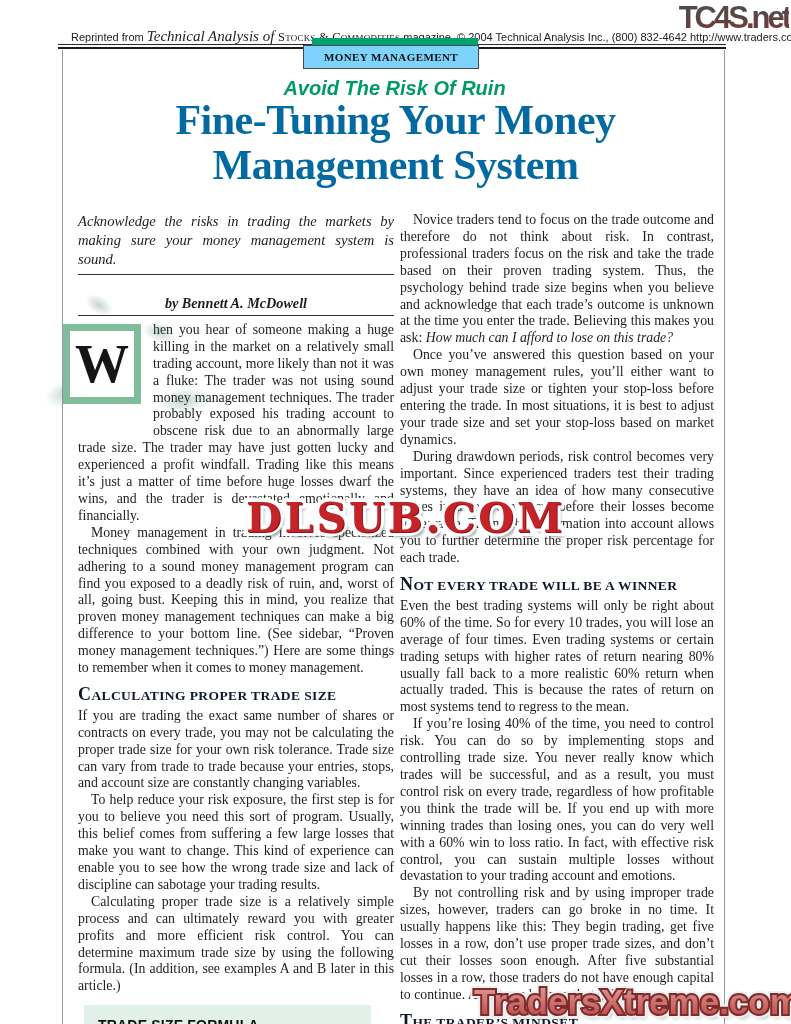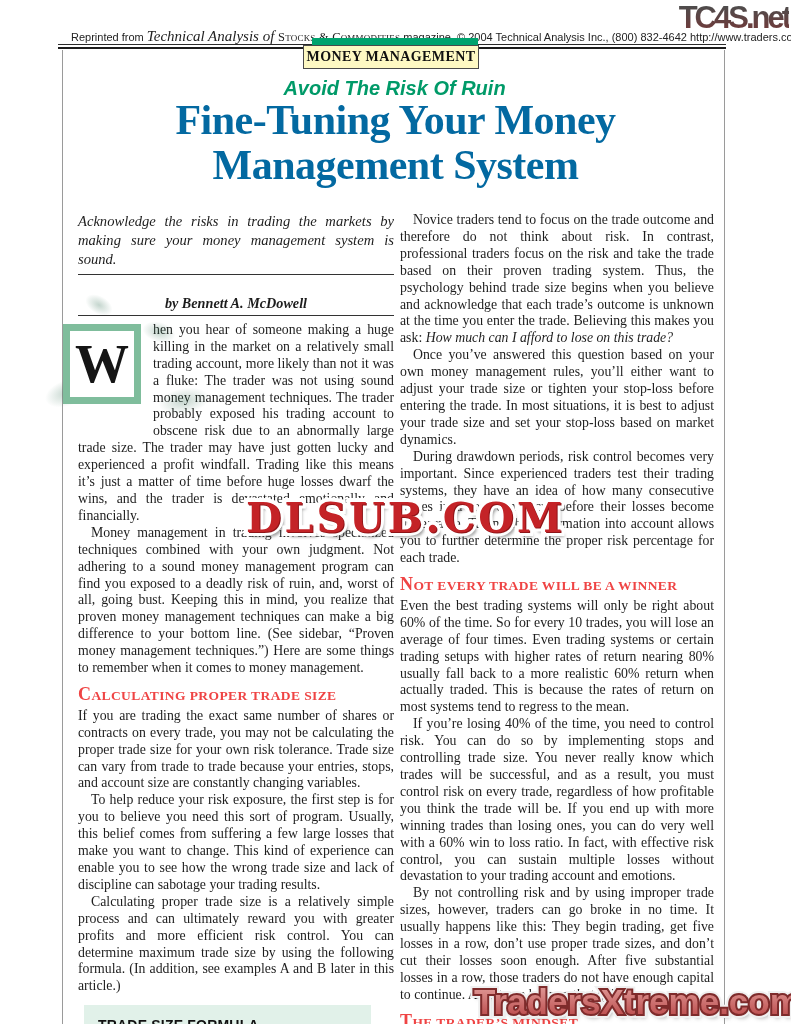--- a/index.html
+++ b/index.html
@@ -13,41 +13,41 @@
   .rule-thick{position:absolute;left:58px;top:47px;width:668px;height:2px;background:#1d1d1d;}
 
   
   .reprint{position:absolute;left:71px;top:28px;width:680px;white-space:nowrap;
            font-family:"Liberation Sans",sans-serif;font-size:11px;color:#222;}
   .reprint .jitalic{font-family:"Liberation Serif",serif;font-style:italic;font-size:15px;}
   .reprint .jname{font-family:"Liberation Serif",serif;font-variant:small-caps;font-size:12.5px;letter-spacing:.2px;}
 
   
   .kicker-bar{position:absolute;left:312px;top:38px;width:166px;height:8px;background:#00a36e;}
-  .kicker-box{position:absolute;left:303px;top:45px;width:174px;height:22px;background:#fef9c3;
+  .kicker-box{position:absolute;left:303px;top:45px;width:174px;height:22px;background:#7dd3fc;
               border:1px solid #4a4a4a;display:flex;align-items:center;justify-content:center;
-              font-weight:bold;font-size:14px;letter-spacing:.4px;color:#111;}
+              font-weight:bold;font-size:11px;letter-spacing:.4px;color:#111;}
 
   .tagline{position:absolute;left:0;top:77px;width:789px;text-align:center;
            font-family:"Liberation Sans",sans-serif;font-style:italic;font-weight:bold;
            font-size:20px;color:#009a68;}
   .title{position:absolute;left:0;top:98px;width:791px;text-align:center;
          font-weight:bold;font-size:42px;line-height:45px;letter-spacing:-.5px;color:#0369a1;}
 
   
   .col{position:absolute;top:212px;font-size:13.8px;line-height:16.9px;text-align:justify;}
   .col-left{left:78px;width:316px;}
   .col-right{left:400px;width:314px;}
   .col p{margin:0;}
   .ind{text-indent:13px;}
   .intro{font-style:italic;font-size:14.6px;line-height:19px;margin-bottom:5px !important;}
   .byline{border-top:1px solid #333;border-bottom:1px solid #333;text-align:center;
           font-weight:bold;font-style:italic;font-size:14.2px;padding:20px 0 3px;
           margin:5px 0 6px !important;}
-  .sec-h{font-weight:bold;color:#ef4444;font-size:13.5px;letter-spacing:.4px;
+  .sec-h{font-weight:bold;color:#0f172a;font-size:13.5px;letter-spacing:.4px;
          margin:9px 0 3px !important;text-align:left;text-transform:none;}
   .sec-h::first-letter{font-size:18px;}
   .dropcap{float:left;width:64px;height:66px;border:7px solid #7fbd9c;background:#fff;
            margin:2px 12px 28px -15px;display:flex;align-items:center;justify-content:center;
            position:relative;z-index:2;}
   .dropcap span{font-weight:bold;font-size:54px;line-height:54px;color:#151515;}
   .leaf{position:absolute;border-radius:50%;opacity:.28;z-index:1;
         background:radial-gradient(ellipse at center,#2e6b4f 0%,rgba(46,107,79,0) 70%);}
 
   

